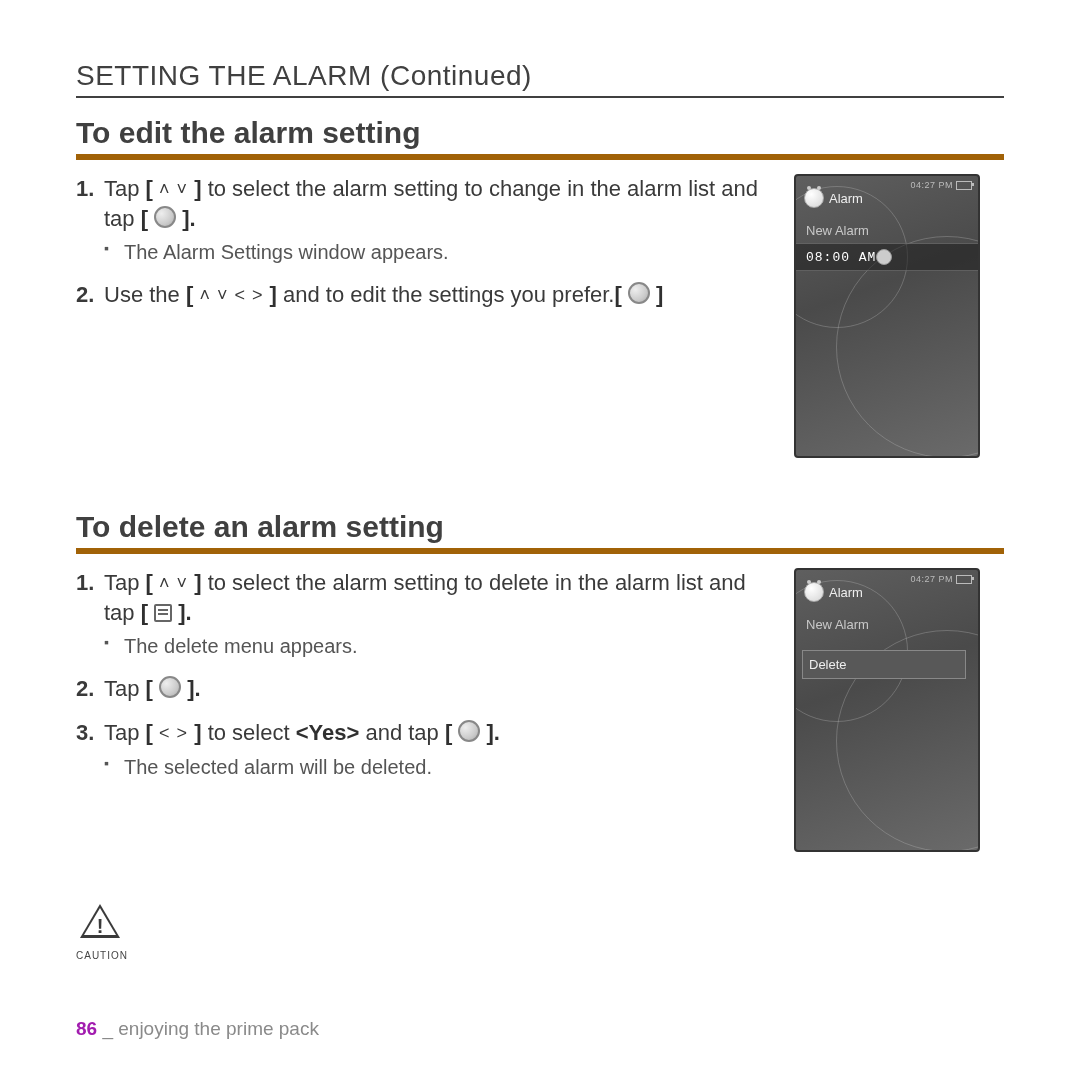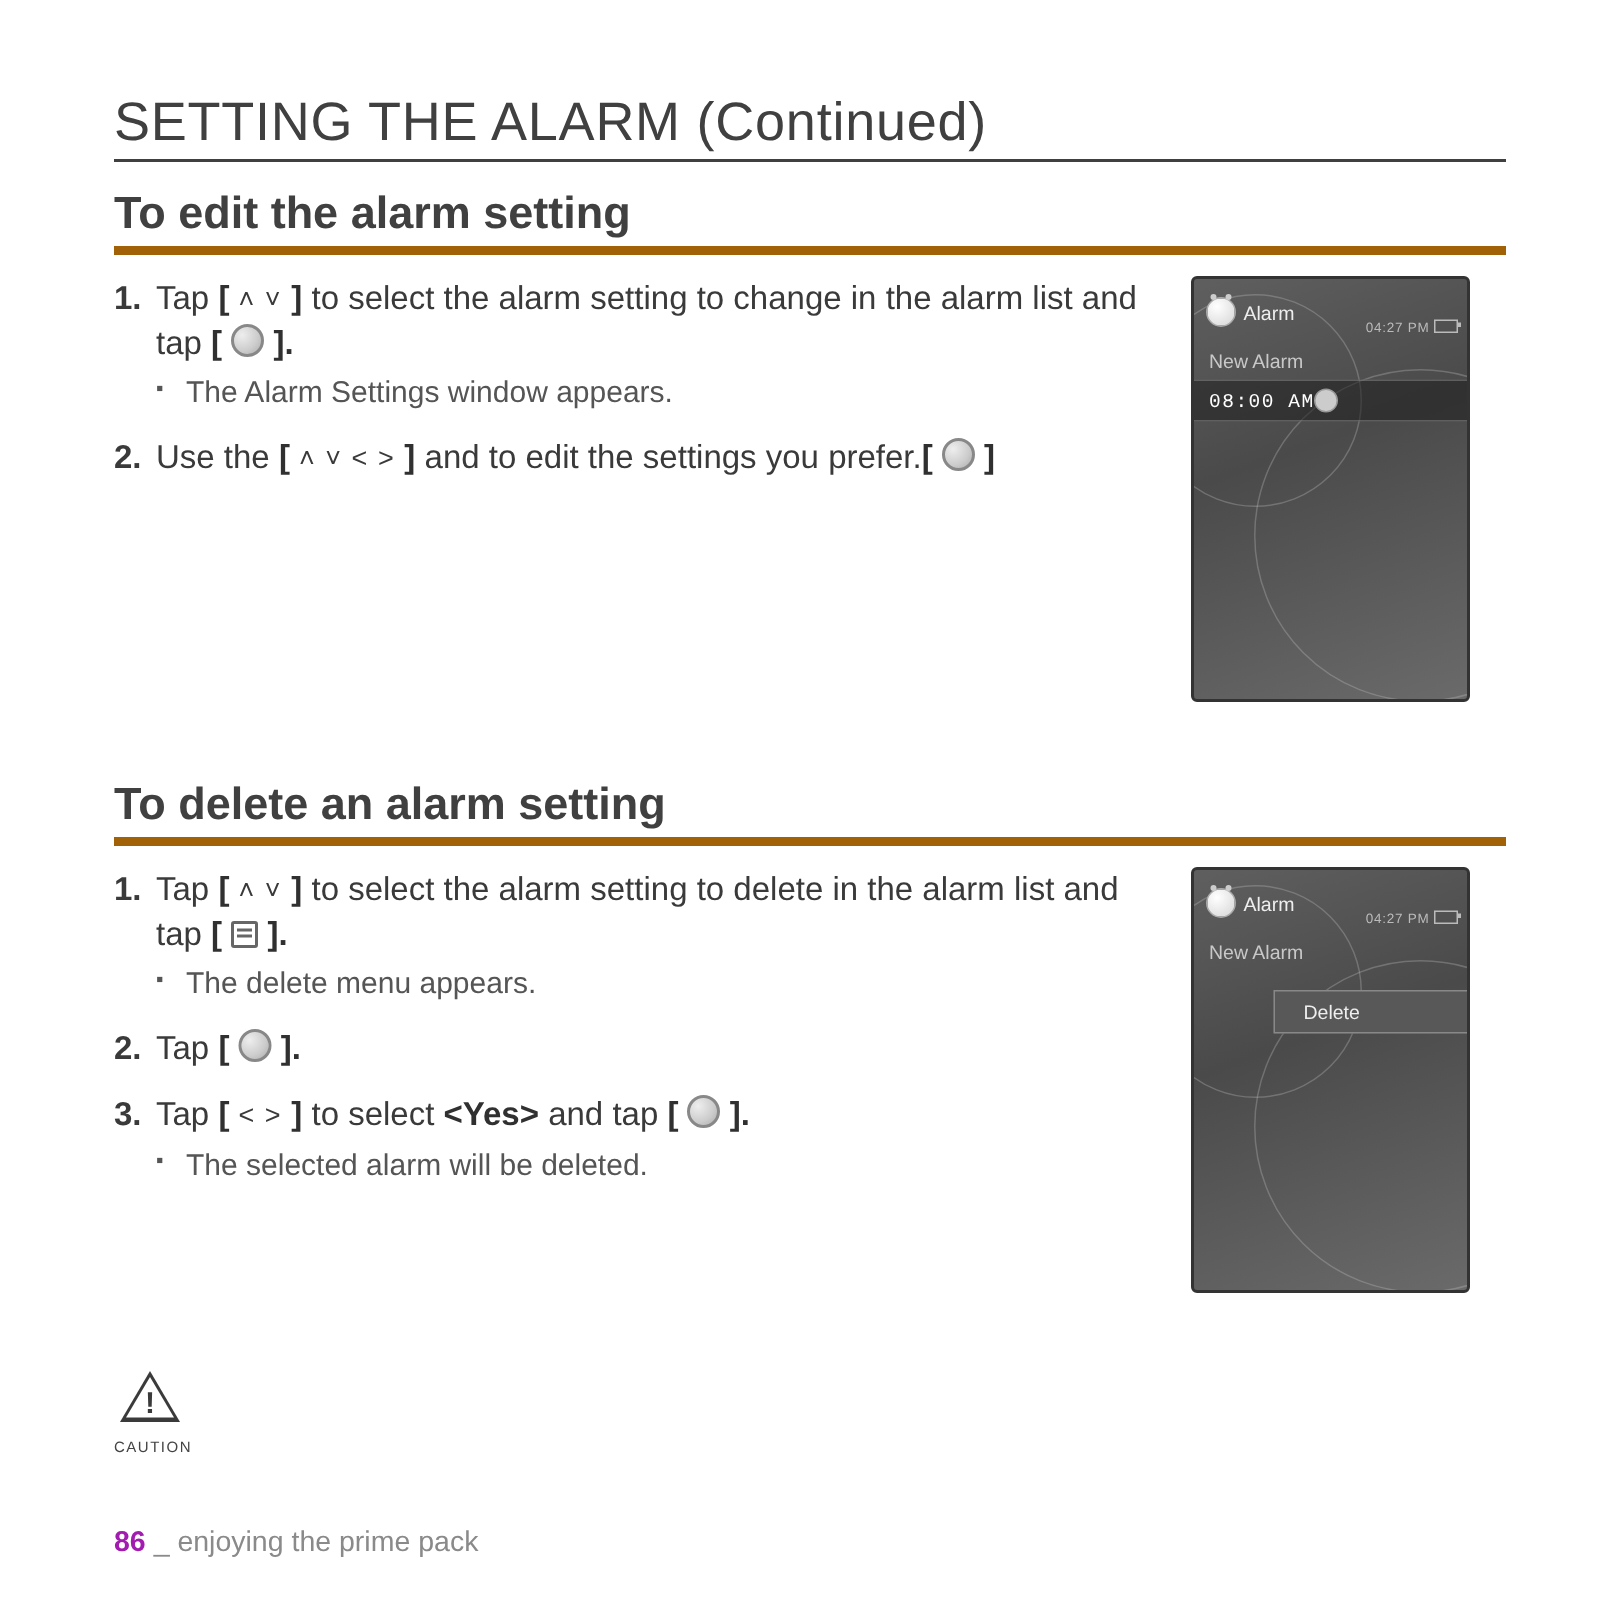--- a/index.html
+++ b/index.html
@@ -5,21 +5,21 @@
   html,body{margin:0;padding:0;background:#fff;}
   body{
     width:1080px;height:1080px;
     font-family:Arial,Helvetica,sans-serif;
     color:#3a3a3a;
     box-sizing:border-box;
     padding:60px 76px 0 76px;
     position:relative;
   }
   .h1{
-    font-size:36px;
+    font-size:28px;
     letter-spacing:0.5px;
     color:#404040;
     border-bottom:2px solid #404040;
     padding-bottom:4px;
     margin:0 0 18px 0;
   }
   .h2{
     font-size:30px;
     font-weight:bold;
     color:#404040;
@@ -84,21 +84,21 @@
     position:relative;overflow:hidden;color:#ddd;font-size:12px;
     flex:0 0 auto;
   }
   .device .circ{
     position:absolute;border-radius:50%;border:1px solid rgba(200,200,200,0.3);
   }
   .device .c1{width:220px;height:220px;left:40px;top:60px;}
   .device .c2{width:140px;height:140px;left:-30px;top:10px;}
   .dev-status{
     position:absolute;top:4px;right:6px;font-size:9px;color:#bbb;letter-spacing:0.5px;
-    display:flex;align-items:flex-start;gap:3px;margin-top:23px;
+    display:flex;align-items:flex-end;gap:3px;
   }
   .batt{
     display:inline-block;width:14px;height:7px;border:1px solid #bbb;position:relative;
   }
   .batt::after{content:"";position:absolute;right:-3px;top:1px;width:2px;height:3px;background:#bbb;}
   .dev-title{
     position:absolute;top:12px;left:8px;display:flex;align-items:center;gap:5px;
     font-size:13px;color:#eee;
   }
   .clockicon{
@@ -117,22 +117,22 @@
     border-top:1px solid rgba(180,180,180,0.35);
     border-bottom:1px solid rgba(180,180,180,0.35);
     color:#fff;letter-spacing:1px;
     display:flex;justify-content:flex-start;align-items:center;font-family:Liberation Mono, monospace;
   }
   .dev-row.sel .smallclock{
     width:14px;height:14px;border-radius:50%;background:#ccc;border:1px solid #999;
   }
   .popup{
     position:absolute;top:80px;left:6px;width:150px;
-    background:#585858;border:1px solid #888;padding:6px 19px;
-    color:#eee;font-size:13px;z-index:3;margin-left:47px;
+    background:#585858;border:1px solid #888;padding:6px 6px;
+    color:#eee;font-size:13px;z-index:3;
   }
 
   
   .caution-row{
     display:flex;align-items:center;gap:14px;
     margin-top:28px;
     font-size:19px;color:#444;
   }
   .caution-icon{
     position:relative;width:48px;text-align:center;

